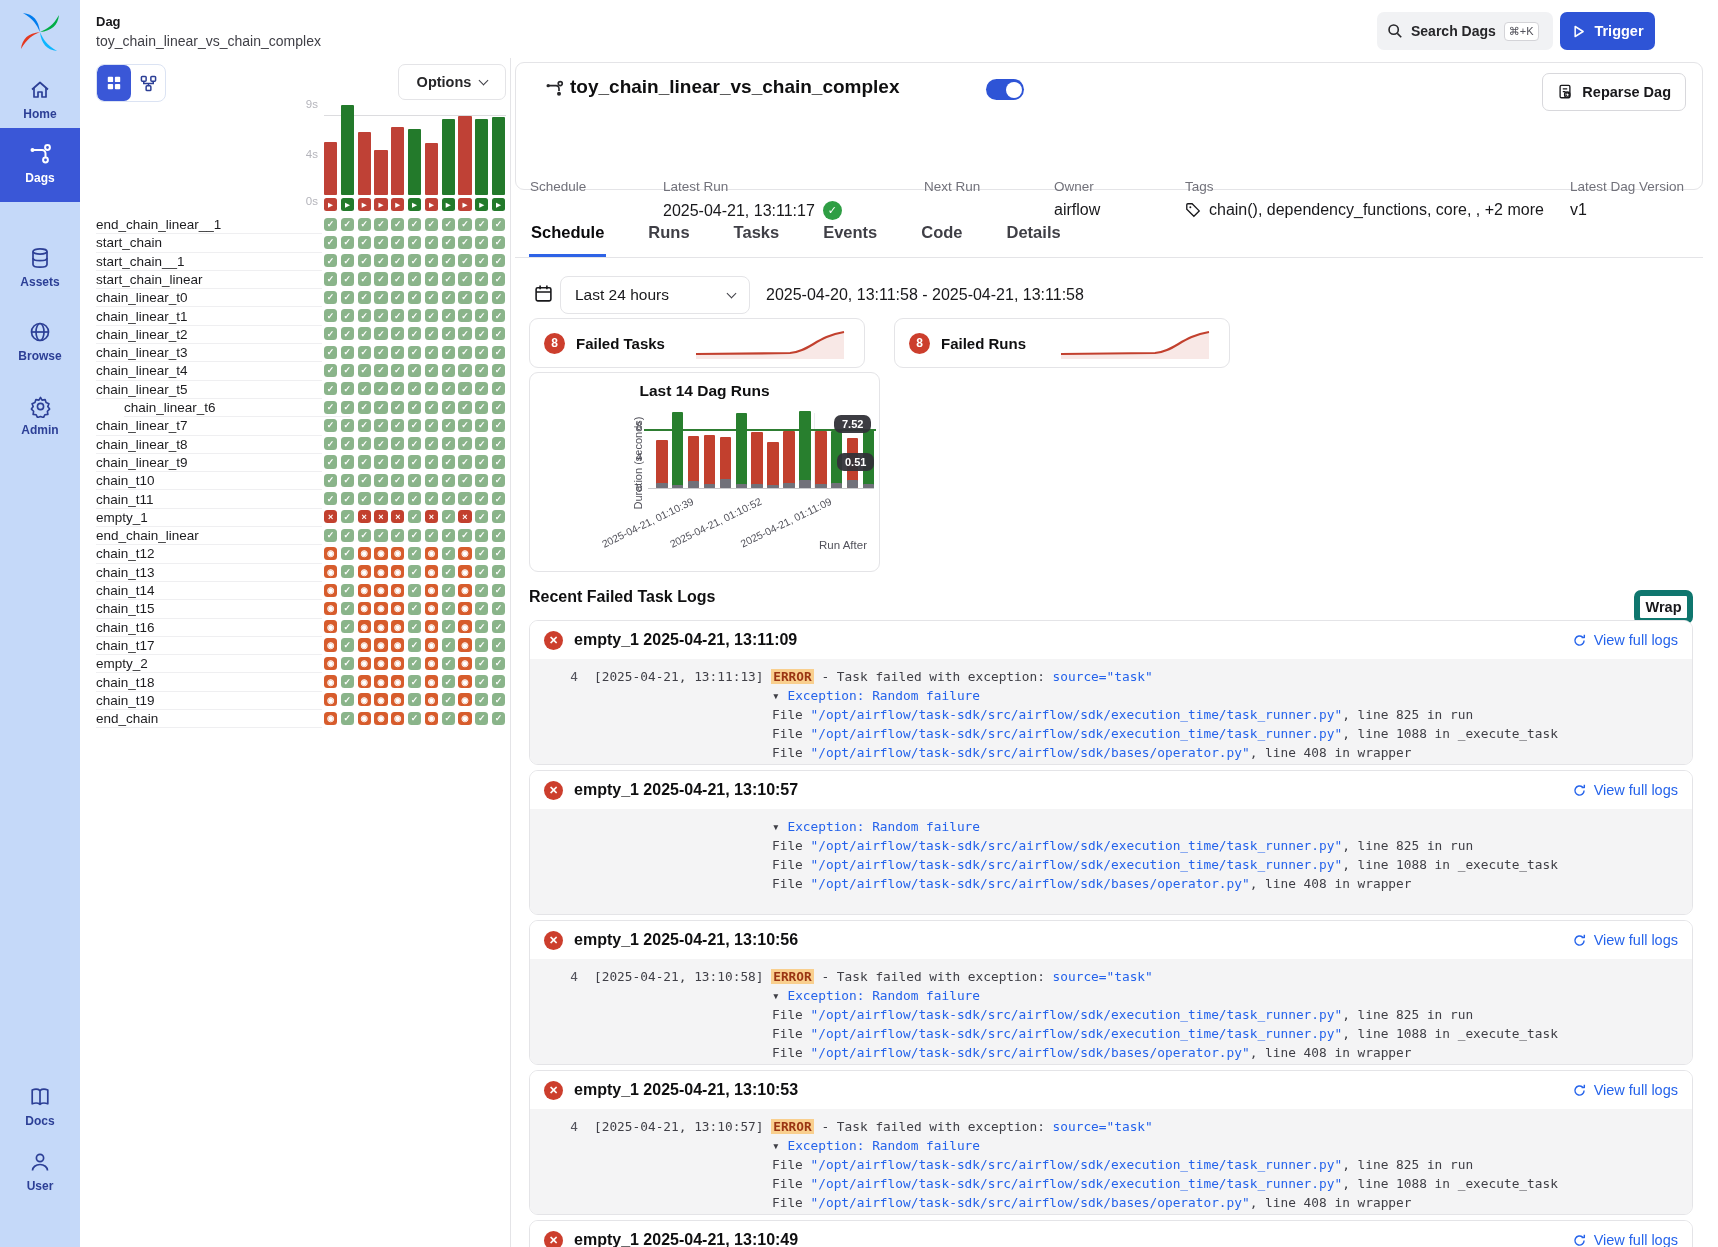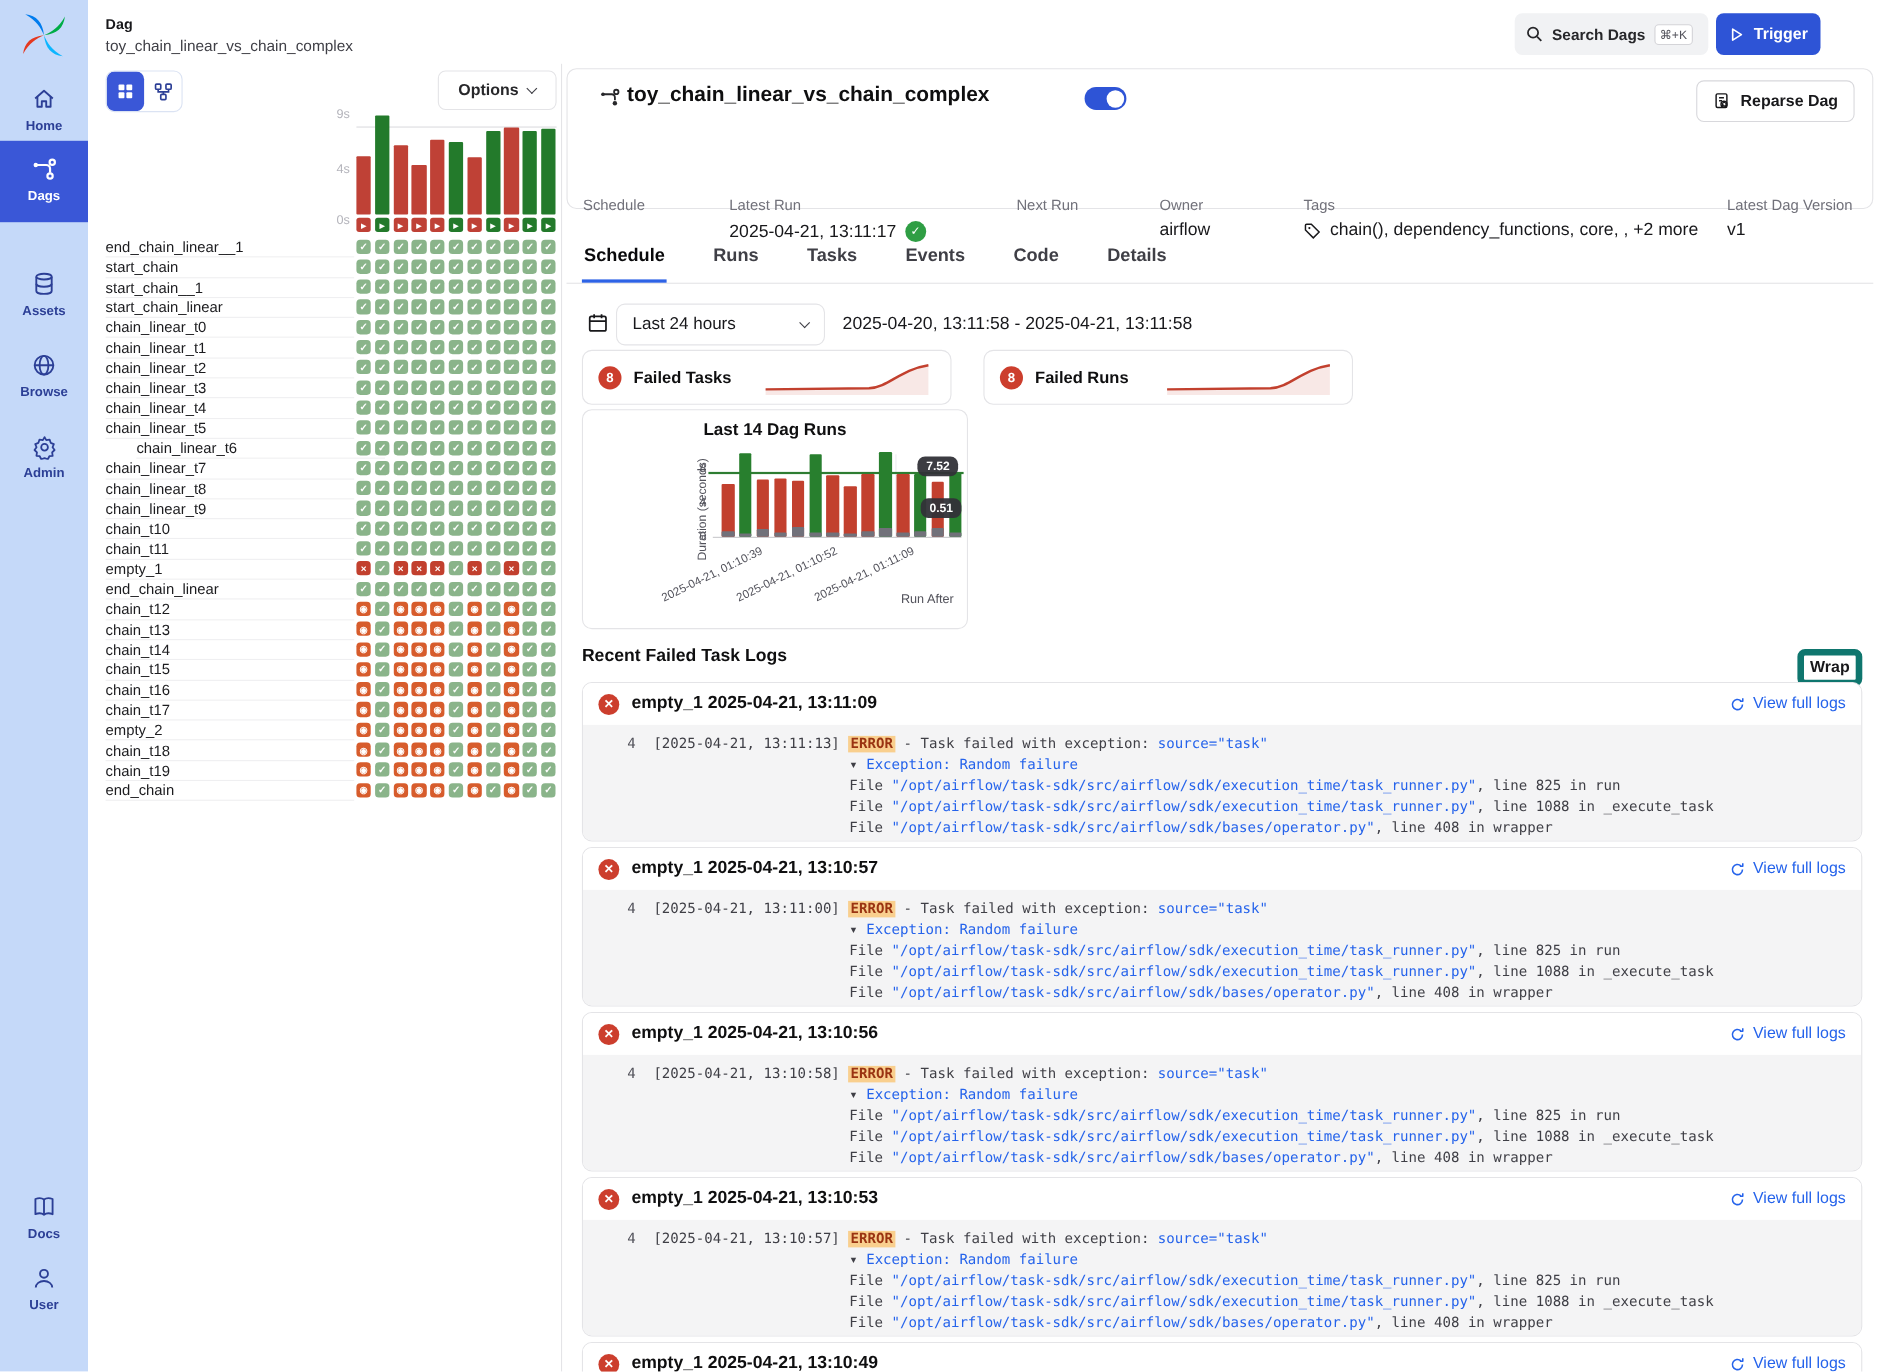--- a/index.html
+++ b/index.html
@@ -805,21 +805,20 @@
             <span>
               <svg class="icon" width="15" height="15" viewBox="0 0 18 18" fill="none" stroke="#2563eb" stroke-width="1.7">
                 <path d="M14.5 9 a5.5 5.5 0 1 1 -1.7-3.95"></path>
                 <path d="M14.8 2.2 v3.2 h-3.2" stroke-linejoin="round"></path>
               </svg>
             </span>
             <span>View full logs</span>
           </span>
         </div>
         <div class="log-body">
-          <div><span class="lineno">4</span><span>[2025-04-21, 13:11:00] </span><span class="err">ERROR</span> <span>- Task failed with exception: </span><span class="loglink">source="task"</span></div>
           <div><span class="indent">▾ </span><span class="loglink">Exception: Random failure</span></div>
           <div><span class="indent">File <span class="loglink">"/opt/airflow/task-sdk/src/airflow/sdk/execution_time/task_runner.py"</span>, line 825 in run</span></div>
           <div><span class="indent">File <span class="loglink">"/opt/airflow/task-sdk/src/airflow/sdk/execution_time/task_runner.py"</span>, line 1088 in _execute_task</span></div>
           <div><span class="indent">File <span class="loglink">"/opt/airflow/task-sdk/src/airflow/sdk/bases/operator.py"</span>, line 408 in wrapper</span></div>
         </div>
       </div>
       <div class="log-entry" style="top: 920px;">
         <div class="log-head">
           <span class="xbadge">✕</span>
           <span class="log-title">empty_1 2025-04-21, 13:10:56</span>

